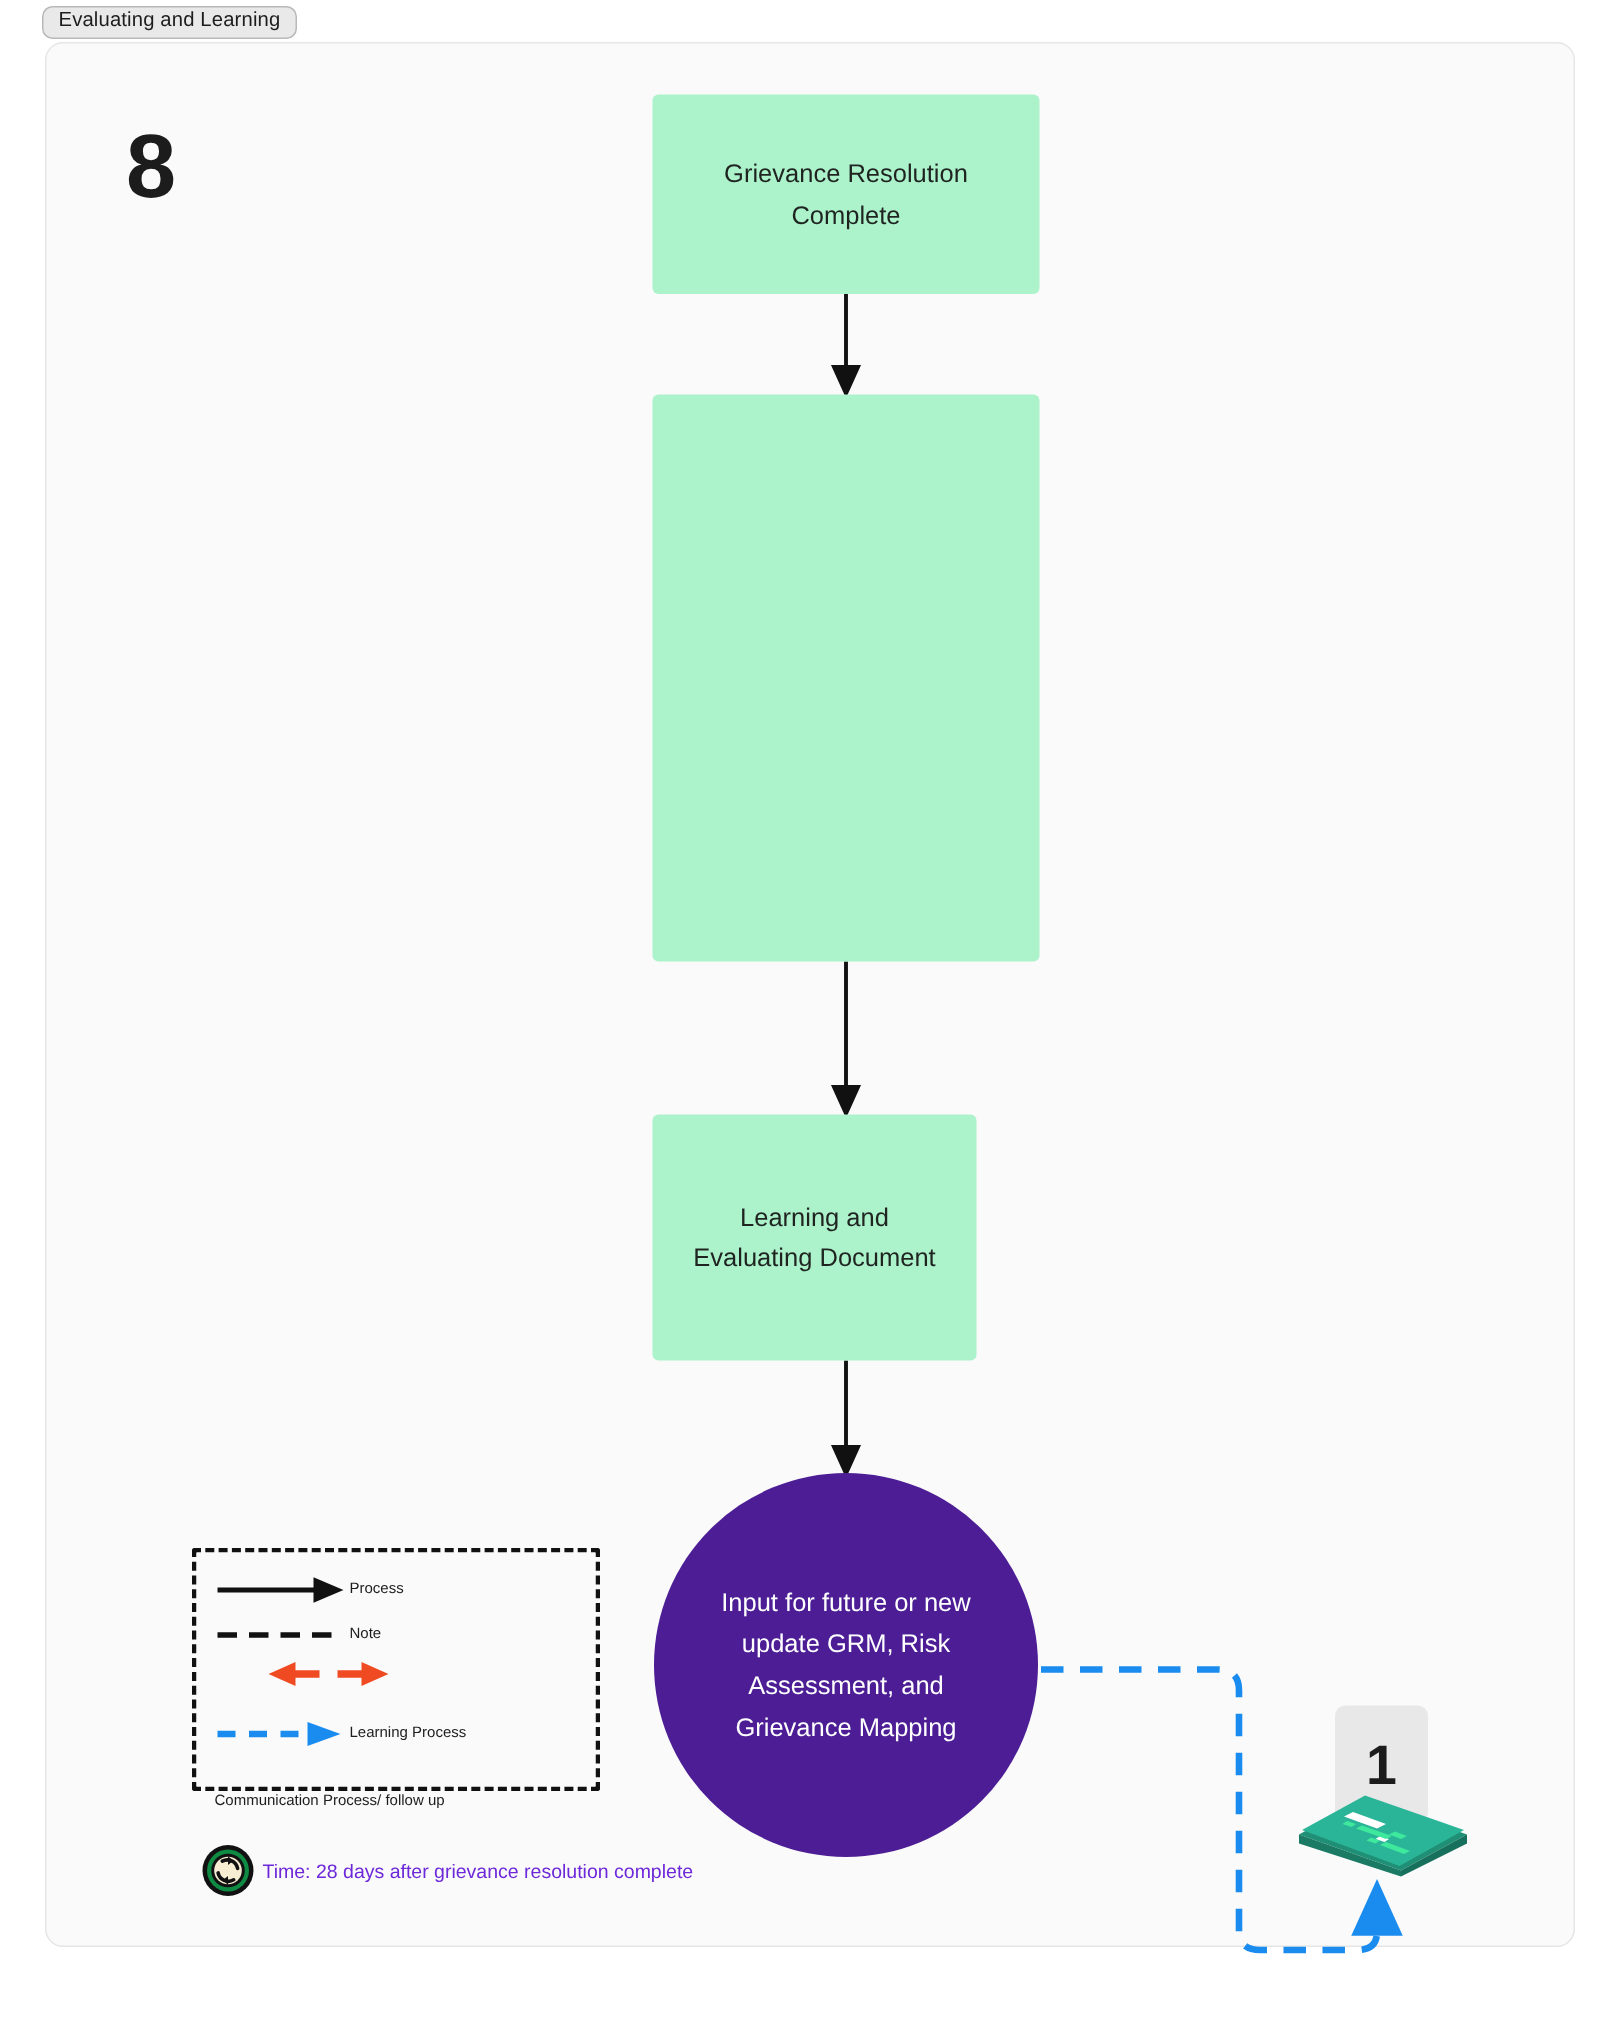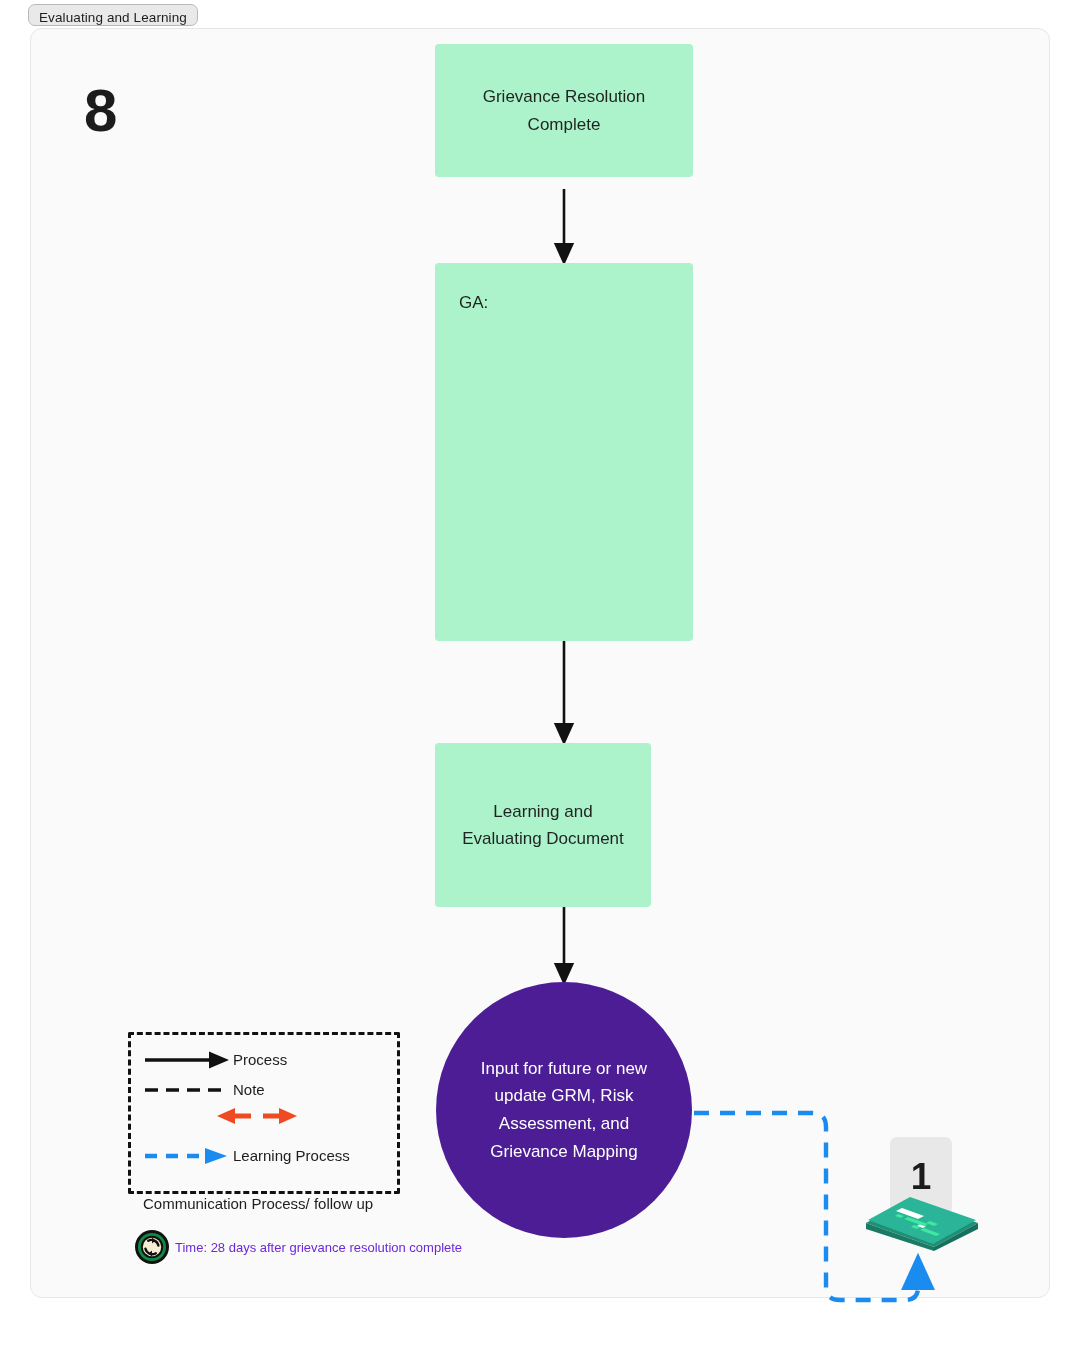--- a/index.html
+++ b/index.html
@@ -18,21 +18,21 @@
   }
 
   
   #tab-pill {
     position: absolute;
     left: 28px;
     top: 4px;
     height: 22px;
     padding: 0 10px;
     display: flex;
-    align-items: flex-end;
+    align-items: flex-start;
     background: #e9e9e9;
     border: 1px solid #b9b9b9;
     border-radius: 7px;
     font-size: 13.5px;
     color: #1d1d1d;
     letter-spacing: .1px;
     z-index: 30;
     white-space: nowrap;
   }
 
@@ -70,21 +70,21 @@
   .gbox.centered {
     display: flex;
     align-items: center;
     justify-content: center;
     text-align: center;
     font-size: 17px;
     line-height: 1.6;
     padding: 0 18px;
   }
 
-  #box-complete { left: 435px; top: 44px; width: 258px; height: 133px; }
+  #box-complete { left: 435px; top: 63px; width: 258px; height: 133px; }
   #box-ga       { left: 435px; top: 263px; width: 258px; height: 378px; }
   #box-doc      { left: 435px; top: 743px; width: 216px; height: 164px; }
 
   #box-ga .ga-inner {
     padding: 26px 14px 0 24px;
     font-size: 17px;
     line-height: 1.62;
   }
   #box-ga .ga-title { margin-bottom: 2px; }
   #box-ga ul { padding-left: 26px; }
@@ -120,21 +120,21 @@
     border-radius: 2px;
   }
   .legend-row {
     position: absolute;
     display: flex;
     align-items: center;
     left: 12px;
   }
   .legend-row .lg-art { width: 90px; flex: 0 0 90px; height: 22px; position: relative; }
   .legend-row .lg-label {
-    font-size: 15px;
+    font-size: 10px;
     color: #1d1d1d;
     line-height: 1.25;
   }
   #lg-row-process { top: 14px; }
   #lg-row-note { top: 44px; }
   #lg-row-comm { top: 70px; flex-direction: column; }
   #lg-row-learn { top: 110px; }
 
   
   #time-note {
@@ -212,21 +212,20 @@
 
     <path d="M 694,1113 L 812,1113 Q 826,1113 826,1127 L 826,1287 Q 826,1300 840,1300 L 905,1300 Q 918,1300 918,1288 L 918,1272" fill="none" stroke="#1a8cf0" stroke-width="4.4" stroke-dasharray="15 11" stroke-linecap="butt" marker-end="url(#ah-blue)"></path>
   </svg>
 
   <div class="gbox centered" id="box-complete">
     <span>Grievance Resolution Complete</span>
   </div>
 
   <div class="gbox" id="box-ga">
     <div class="ga-inner">
-      <div class="ga-title">GA:</div>
     </div>
   </div>
 
   <div class="gbox centered" id="box-doc">
     <span>Learning and Evaluating Document</span>
   </div>
 
   <div id="circle-input">
     <span>Input for future or new update GRM, Risk Assessment, and Grievance Mapping</span>
   </div>

